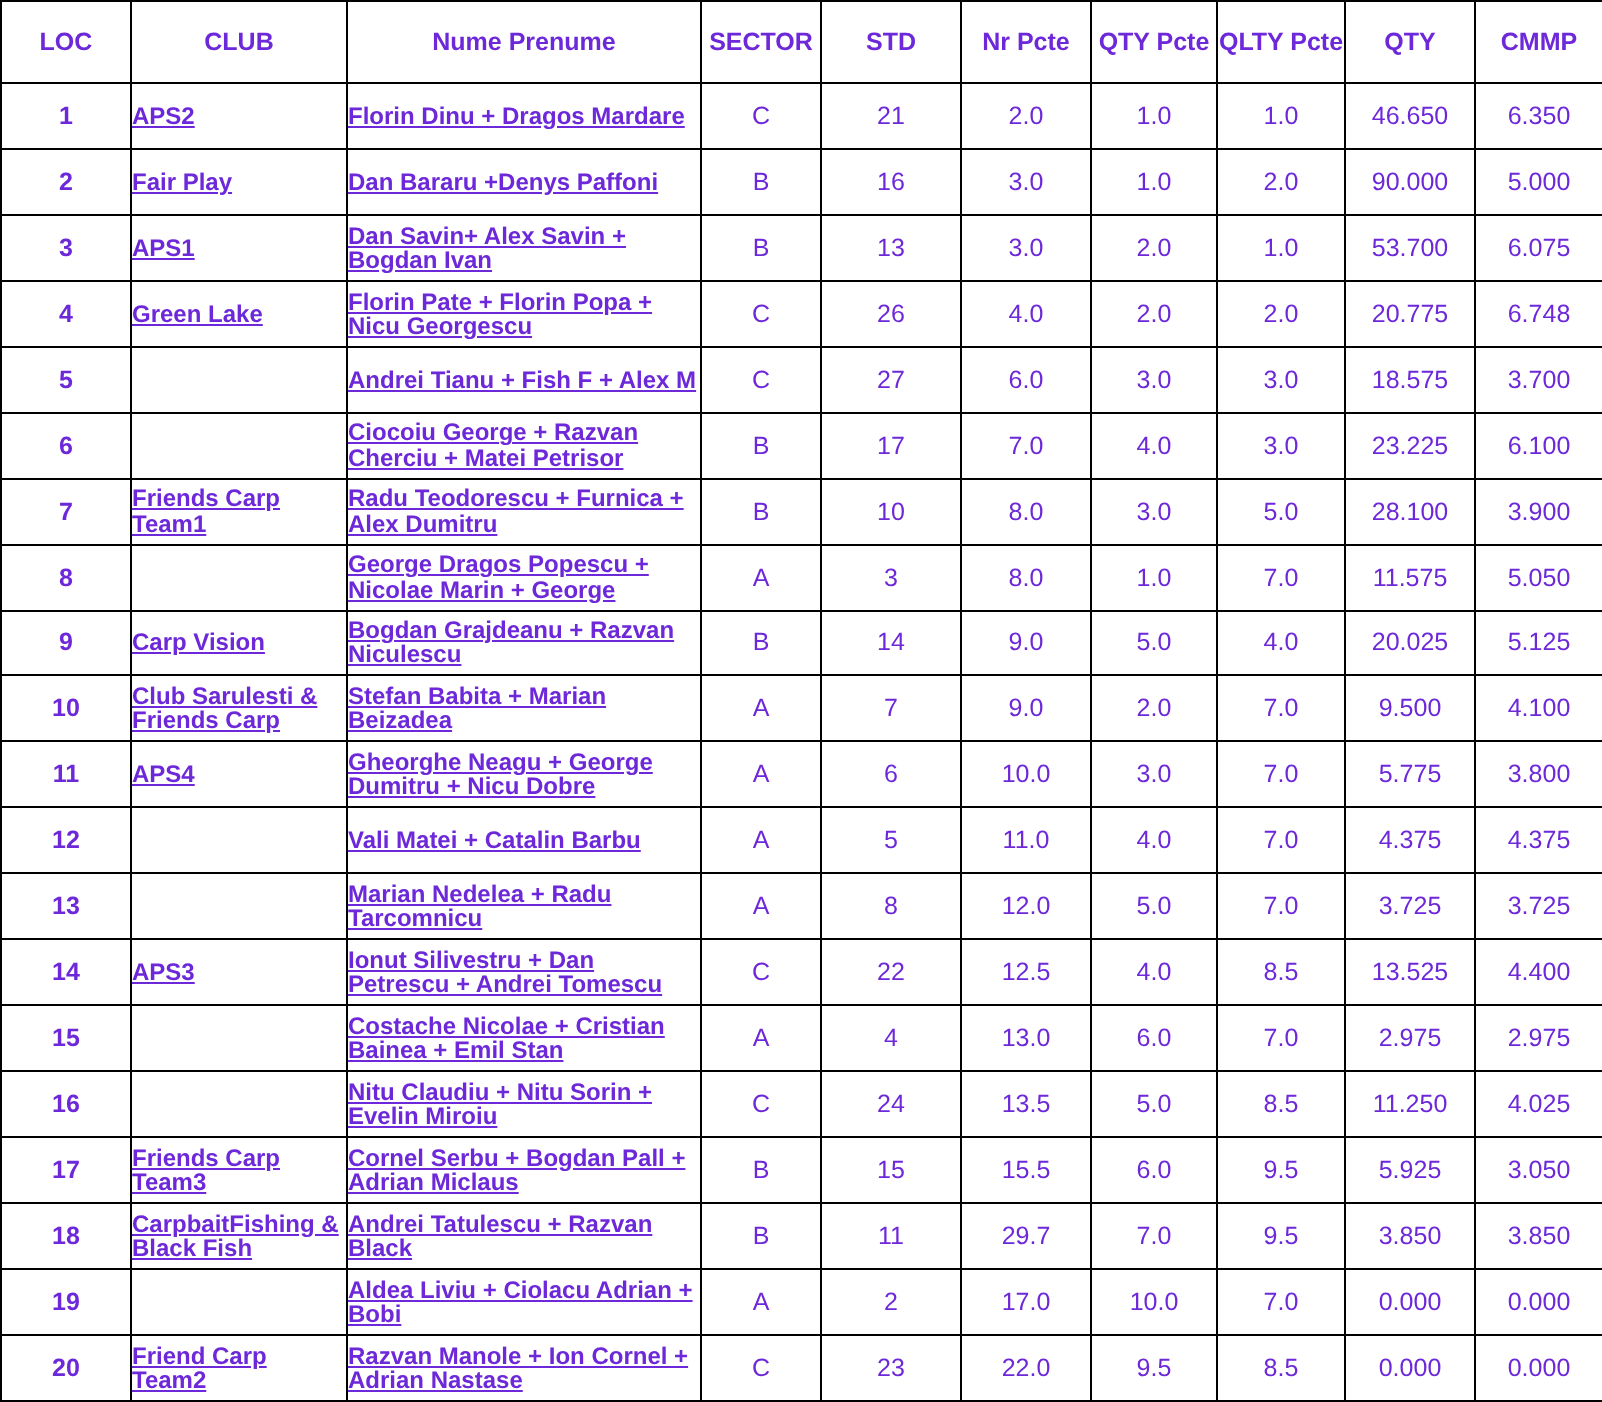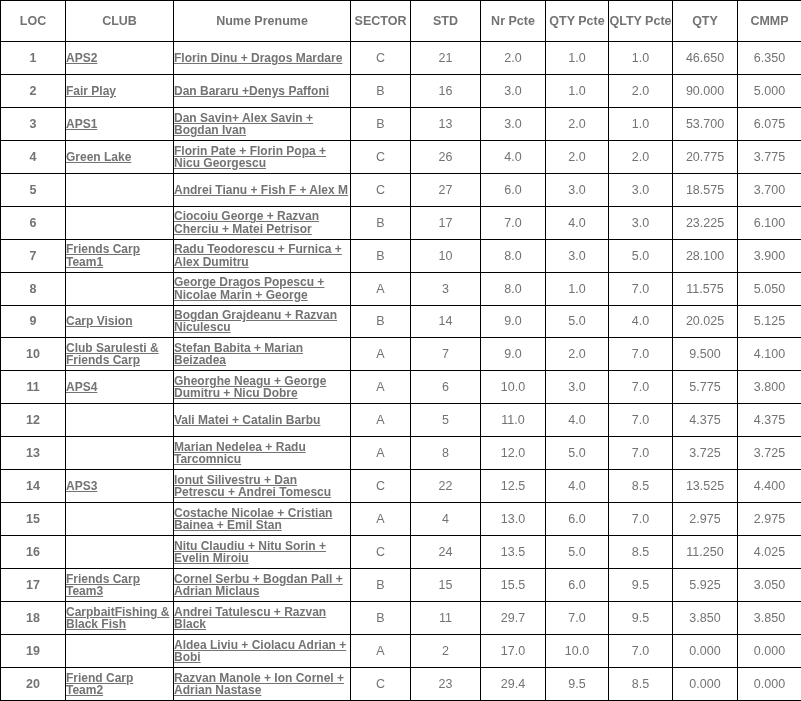--- a/index.html
+++ b/index.html
@@ -12,21 +12,21 @@
     height: 701px;
     font-family: "Liberation Sans", sans-serif;
     overflow: hidden;
   }
   #results-table {
     width: 801px;
     height: 701px;
     border-collapse: collapse;
     table-layout: fixed;
     font-size: 12px;
-    color: #737373;
+    color: #6d28d9;
   }
   #results-table th,
   #results-table td {
     border: 1px solid #000000;
     padding: 0;
     overflow: hidden;
     vertical-align: middle;
   }
   thead th {
     height: 40px;
@@ -226,21 +226,21 @@
         <td class="c-num">
           <span class="cell-wrap">2.0</span>
         </td>
         <td class="c-num">
           <span class="cell-wrap">2.0</span>
         </td>
         <td class="c-num">
           <span class="cell-wrap">20.775</span>
         </td>
         <td class="c-num">
-          <span class="cell-wrap">3.775</span>
+          <span class="cell-wrap">6.748</span>
         </td>
       </tr>
       <tr>
         <td class="c-loc">
           <span class="cell-wrap">5</span>
         </td>
         <td class="c-club">
           <span class="cell-wrap"></span>
         </td>
         <td class="c-name">
@@ -726,21 +726,21 @@
         <td class="c-name">
           <span class="cell-wrap">Razvan Manole + Ion Cornel + Adrian Nastase</span>
         </td>
         <td class="c-num">
           <span class="cell-wrap">C</span>
         </td>
         <td class="c-num">
           <span class="cell-wrap">23</span>
         </td>
         <td class="c-num">
-          <span class="cell-wrap">29.4</span>
+          <span class="cell-wrap">22.0</span>
         </td>
         <td class="c-num">
           <span class="cell-wrap">9.5</span>
         </td>
         <td class="c-num">
           <span class="cell-wrap">8.5</span>
         </td>
         <td class="c-num">
           <span class="cell-wrap">0.000</span>
         </td>

